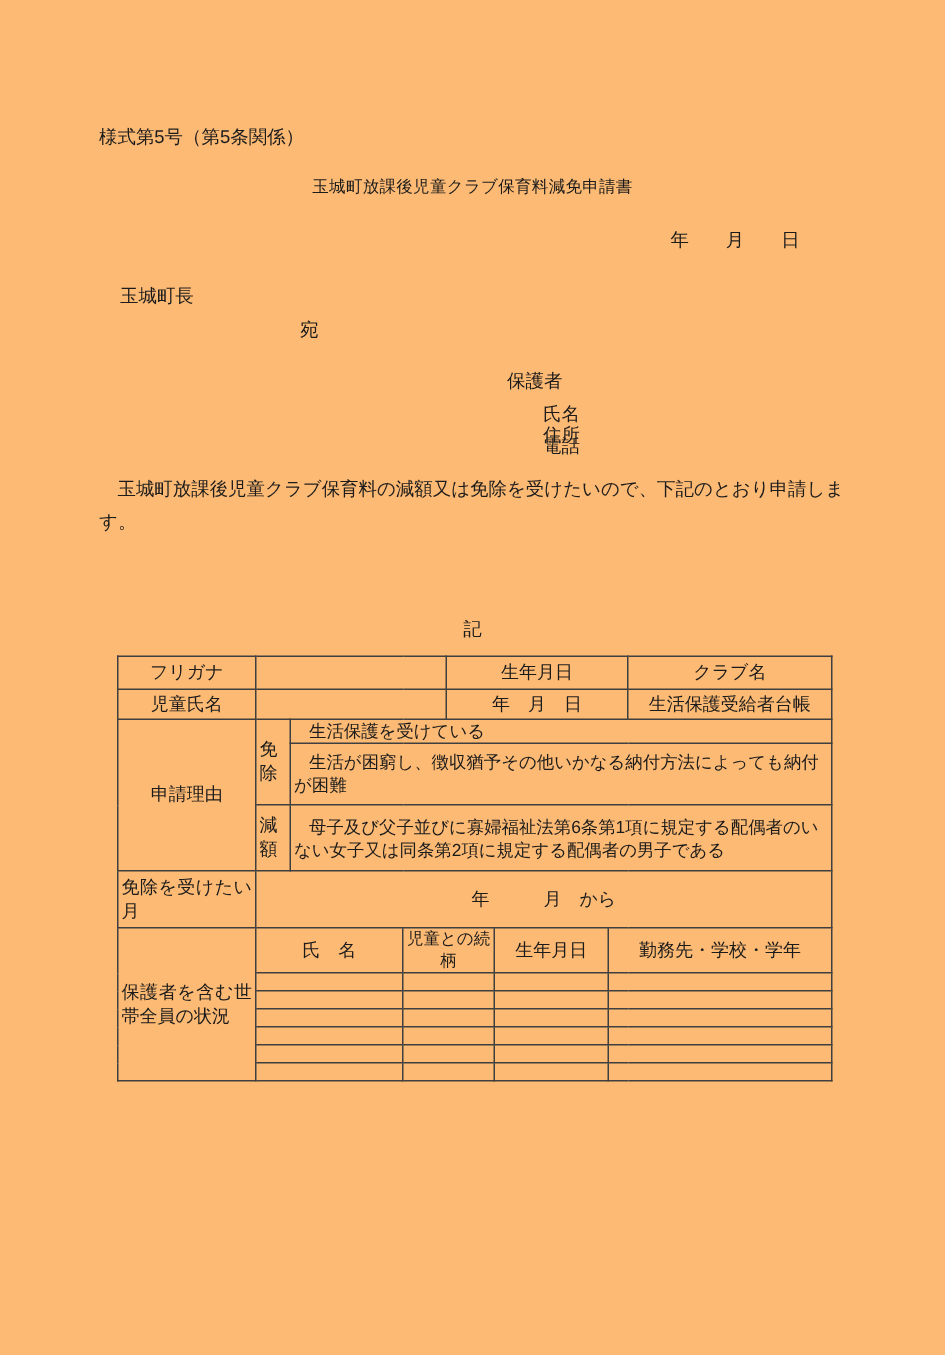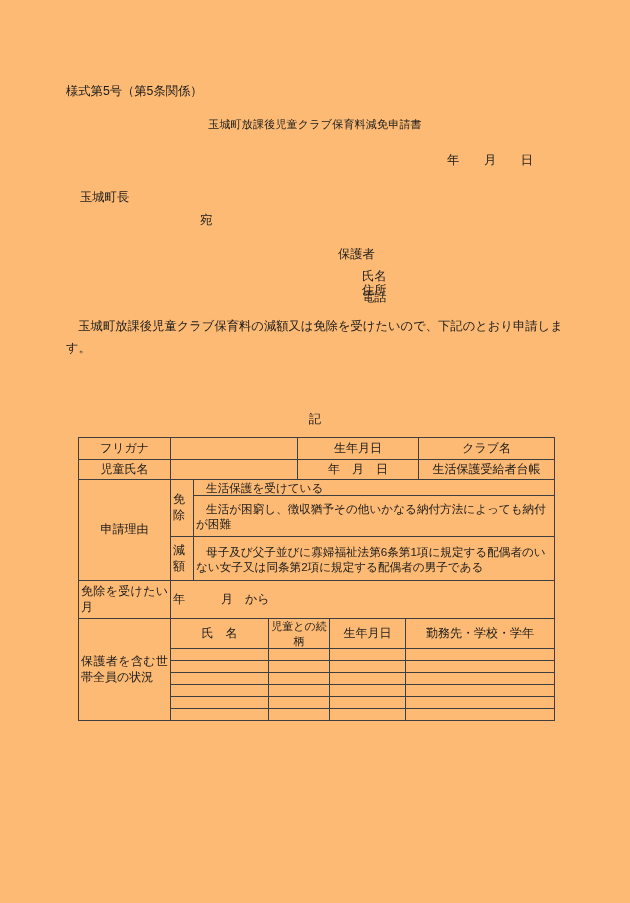--- a/index.html
+++ b/index.html
@@ -49,21 +49,21 @@
     line-height:1.55;
   }
   .jst{
     text-align:justify;
     padding:2px 11px;
     line-height:1.45;
     font-size:12px;
     margin-top:40px;
   }
   .small{font-size:11px;line-height:1.15;}
-  .month-value{padding-left:40px;text-align:left;}
+  .month-value{padding-left:40px;text-align:center;}
   tr.r1{height:22px;}
   tr.r2{height:20px;margin-left:21px;}
   tr.r3{height:16px;}
   tr.r4{height:41px;}
   tr.r5{height:44px;margin-left:10px;}
   tr.r6{height:38px;}
   tr.r7{height:30px;}
   tr.hh-row{height:12px;}
 </style>
 </head>

